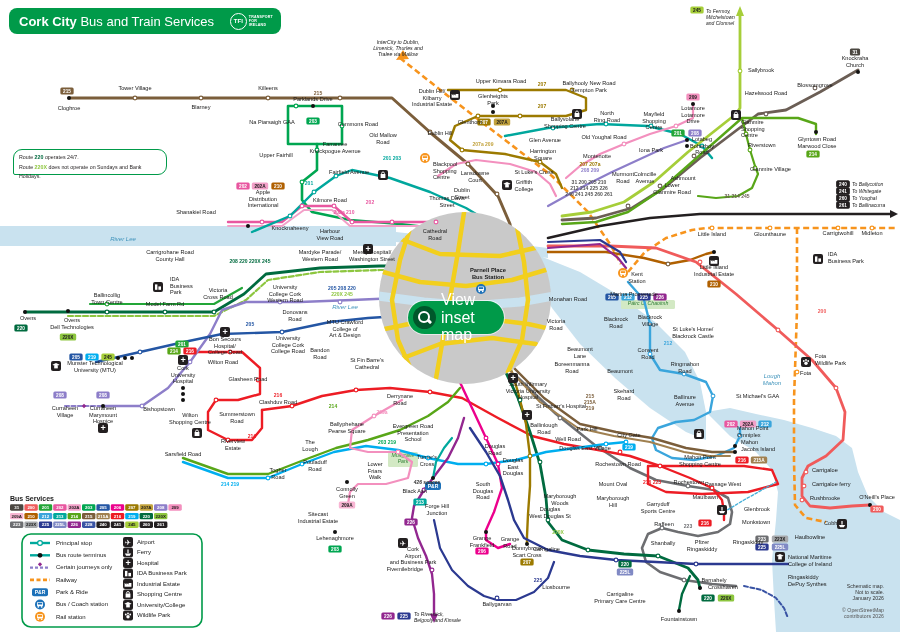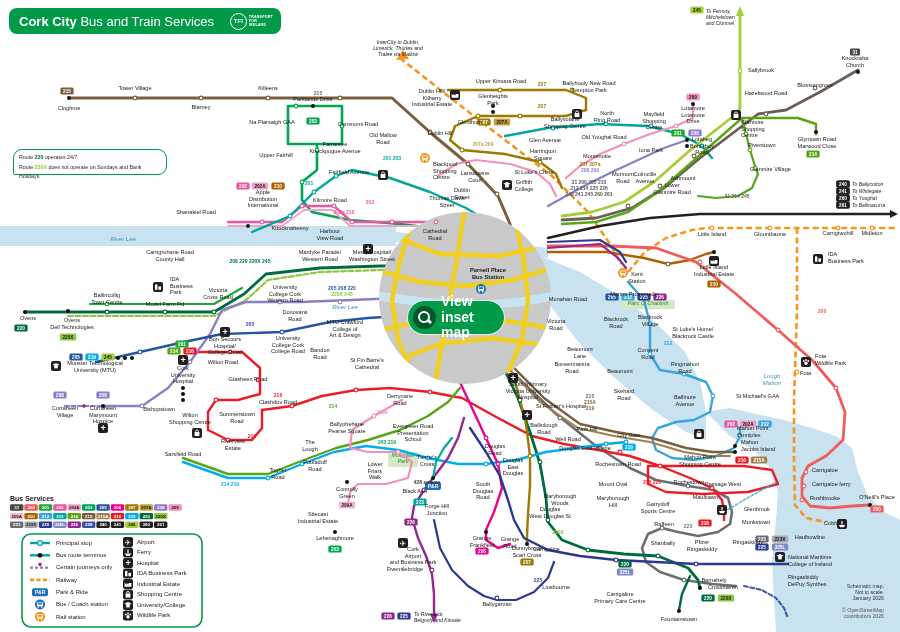--- a/index.html
+++ b/index.html
@@ -22,21 +22,21 @@
   .notebox .r2{color:#8dc63f;font-weight:bold;}
   .inset-btn{position:absolute;left:408px;top:301px;width:96px;height:33px;background:#009a49;
     border-radius:17px;display:flex;align-items:center;z-index:3;cursor:pointer;
     box-shadow:0 0 0 1px rgba(255,255,255,.6);}
   .magwrap{width:23px;height:23px;border-radius:50%;background:#00572b;margin-left:5px;
     position:relative;flex:0 0 auto;}
   .magwrap::before{content:"";position:absolute;left:5px;top:5px;width:8px;height:8px;
     border:2px solid #fff;border-radius:50%;}
   .magwrap::after{content:"";position:absolute;left:14px;top:14px;width:5px;height:2.5px;
     background:#fff;transform:rotate(45deg);border-radius:1px;}
-  .inset-btn .lbl{color:#fff;font-weight:bold;font-size:14px;line-height:1.1;margin-left:5px;width:62px;}
+  .inset-btn .lbl{color:#fff;font-weight:normal;font-size:16px;line-height:1.1;margin-left:5px;width:62px;}
 </style>
 </head>
 <body>
 
 <div class="stage">
 
   <svg id="map" width="900" height="632" viewBox="0 0 900 632">
       <polygon points="0,226 396,226 396,246 0,246" fill="#c9e2ef"></polygon>
       <polygon points="396,232 450,238 505,243 548,248 548,258 505,253 450,248 396,242" fill="#c9e2ef"></polygon>
       <polygon points="540,256 580,272 620,296 655,322 685,352 700,382 706,412 706,440 686,432 650,408 615,378 580,344 552,308 536,280 532,262" fill="#c9e2ef"></polygon>

